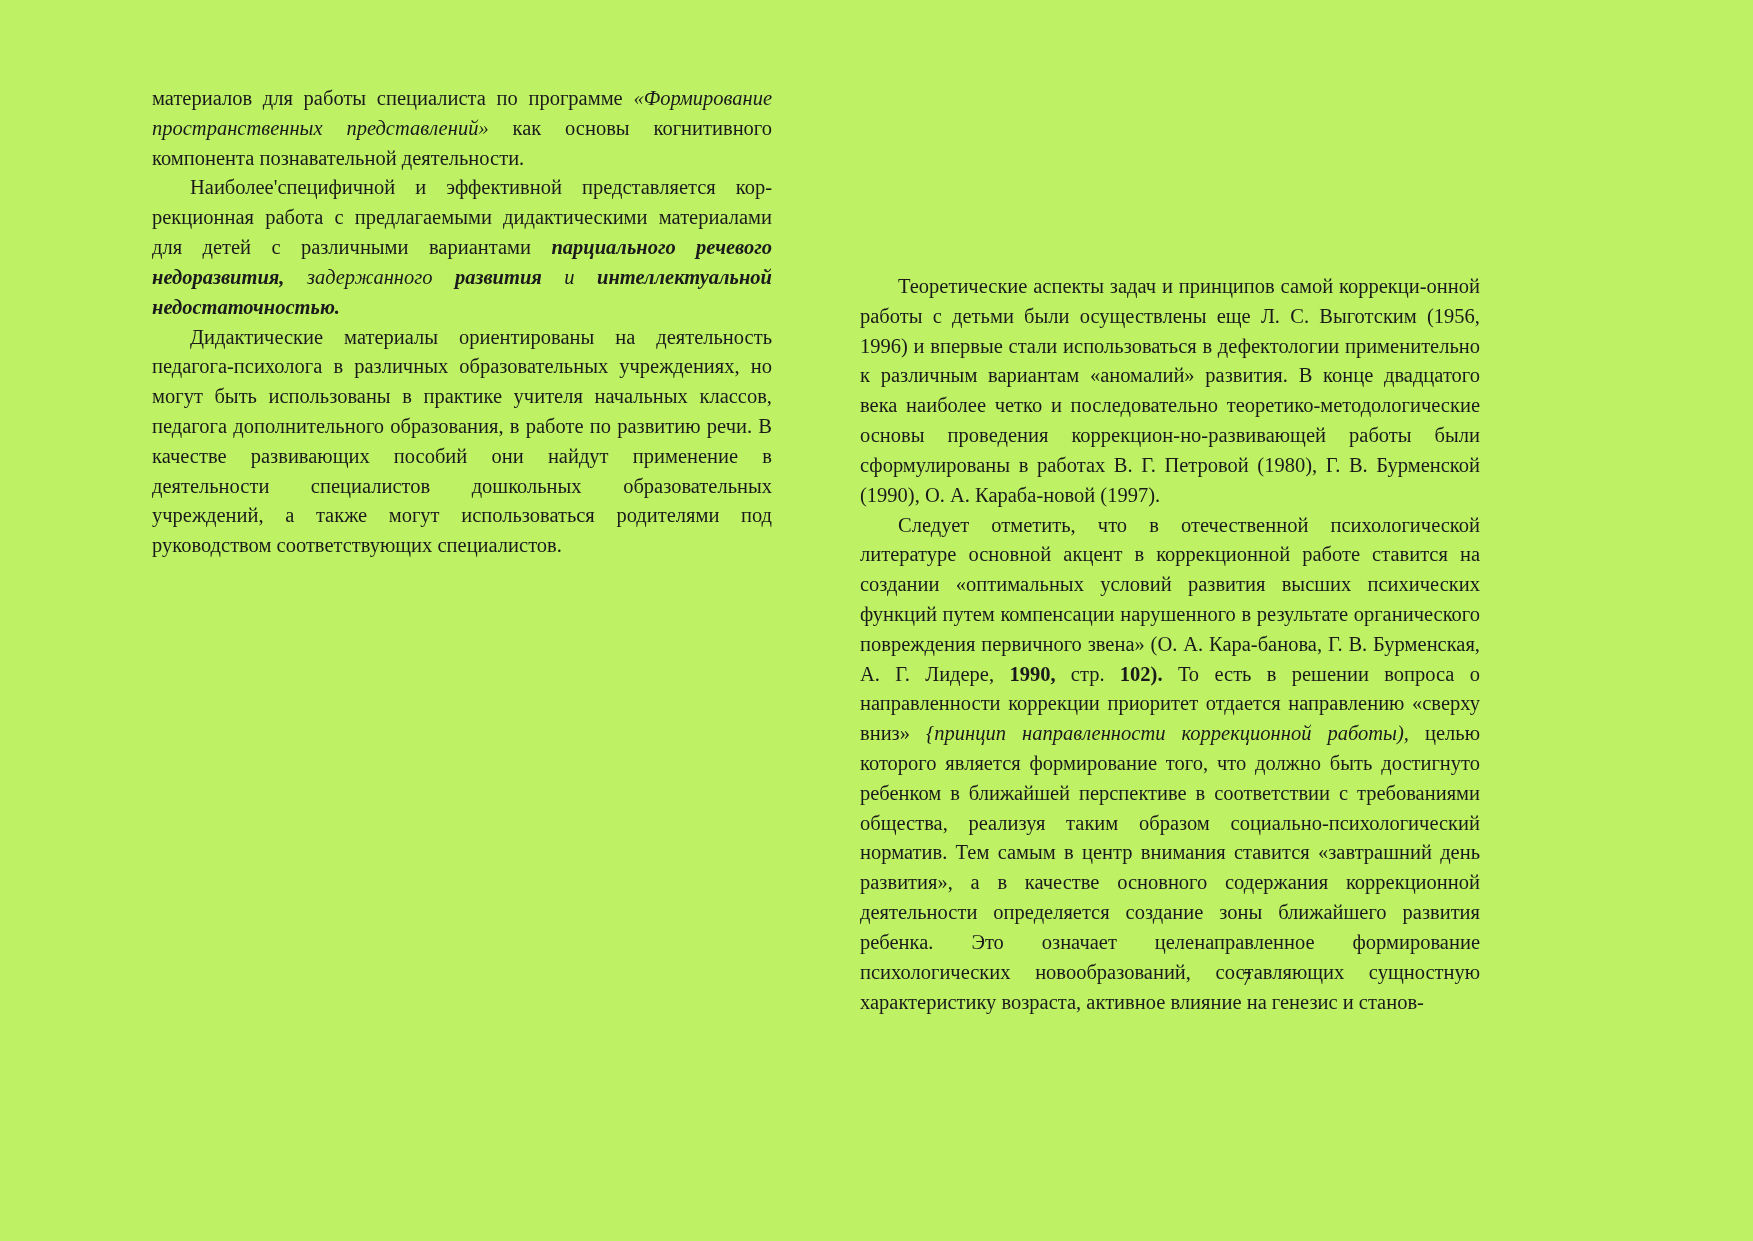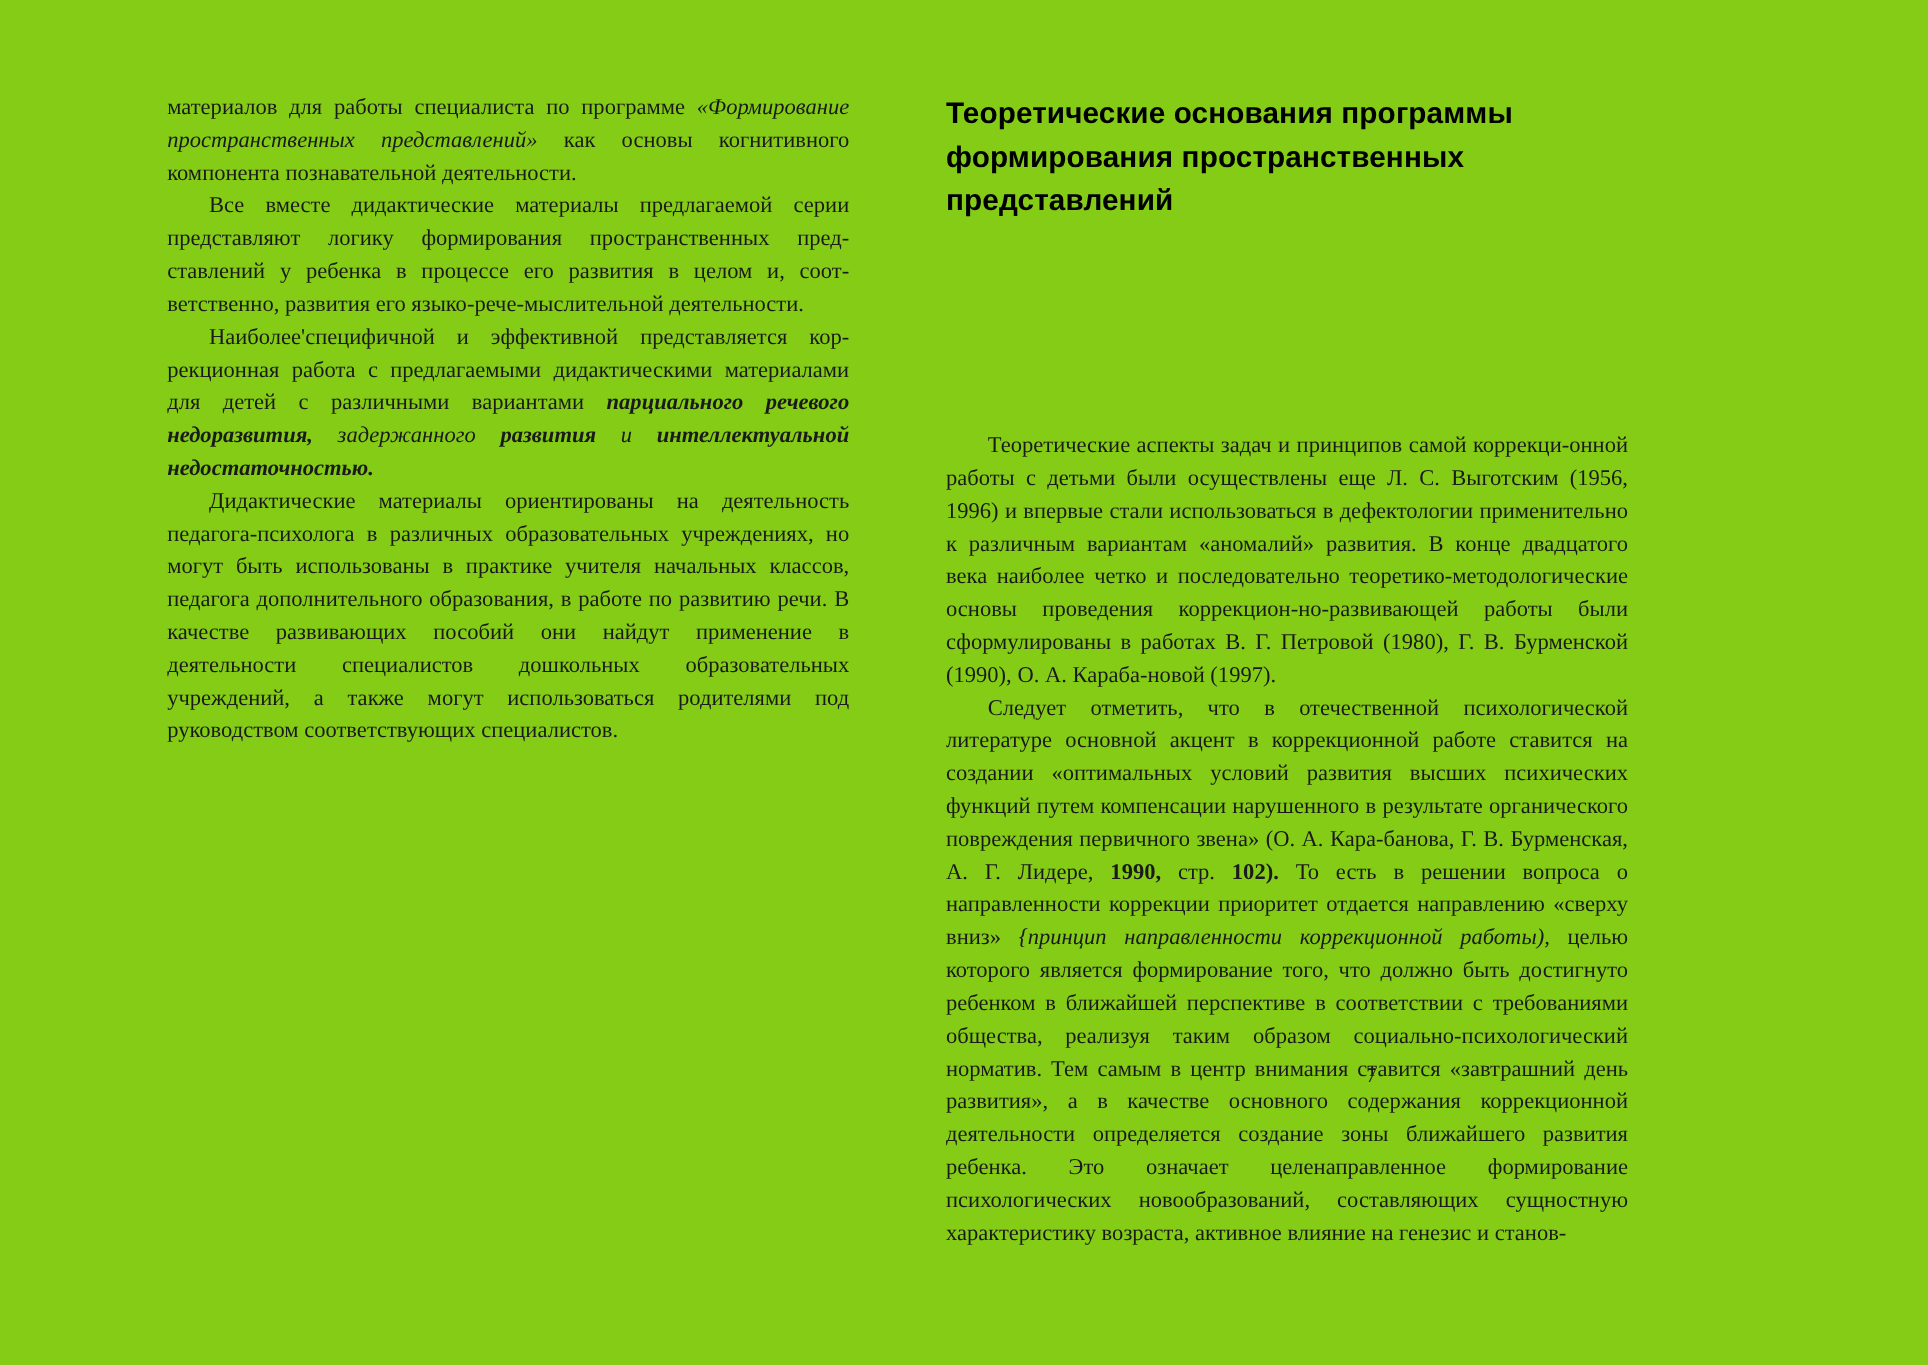--- a/index.html
+++ b/index.html
@@ -11,21 +11,21 @@
     width: 1753px;
     height: 1241px;
     font-family: "Liberation Serif", serif;
     color: #1a1a1a;
     position: relative;
     overflow: hidden;
   }
   .page {
     position: absolute;
     inset: 0;
-    background: #84cc16;
+    background: #bef264;
   }
   .columns {
     position: absolute;
     top: 84px;
     left: 0;
     right: 0;
     display: flex;
     gap: 60px;
     padding: 0 150px 0 152px;
     box-sizing: border-box;
@@ -83,27 +83,25 @@
 </style>
 </head>
 <body>
 
 <div class="page">
 
   <div class="columns">
 
     <div class="col col-left">
       <p class="noindent" id="p1"><span>материалов для работы специалиста по программе </span><span class="it">«Формирование пространственных представлений»</span><span> как основы когнитивного компонента познавательной деятельности.</span></p>
-      <p id="p2"><span>Все вместе дидактические материалы предлагаемой серии представляют логику формирования пространственных пред-ставлений у ребенка в процессе его развития в целом и, соот-ветственно, развития его языко-рече-мыслительной деятельности.</span></p>
       <p id="p3"><span>Наиболее'специфичной и эффективной представляется кор-рекционная работа с предлагаемыми дидактическими материалами для детей с различными вариантами </span><span class="bi">парциального</span><span class="bi"> речевого недоразвития,</span><span class="it"> задержанного </span><span class="bi">развития</span><span class="it"> и </span><span class="bi">интеллектуальной недостаточностью.</span></p>
       <p id="p4"><span>Дидактические материалы ориентированы на деятельность педагога-психолога в различных образовательных учреждениях, но могут быть использованы в практике учителя начальных классов, педагога дополнительного образования, в работе по развитию речи. В качестве развивающих пособий они найдут применение в деятельности специалистов дошкольных образовательных учреждений, а также могут использоваться родителями под руководством соответствующих специалистов.</span></p>
     </div>
 
     <div class="col col-right">
-      <h1 class="chapter-title">Теоретические основания программы формирования пространственных представлений</h1>
       <div class="right-body">
         <p id="rp1"><span>Теоретические аспекты задач и принципов самой коррекци-онной работы с детьми были осуществлены еще Л. С. Выготским (1956, 1996) и впервые стали использоваться в дефектологии применительно к различным вариантам «аномалий» развития. В конце двадцатого века наиболее четко и последовательно теоретико-методологические основы проведения коррекцион-но-развивающей работы были сформулированы в работах В. Г. Петровой (1980), Г. В. Бурменской (1990), О. А. Караба-новой (1997).</span></p>
         <p id="rp2"><span>Следует отметить, что в отечественной психологической литературе основной акцент в коррекционной работе ставится на создании «оптимальных условий развития высших психических функций путем компенсации нарушенного в результате органического повреждения первичного звена» (О. А. Кара-банова, Г. В. Бурменская, А. Г. Лидере, </span><span class="bd">1990,</span><span> стр. </span><span class="bd">102).</span><span> То есть в решении вопроса о направленности коррекции приоритет отдается направлению «сверху вниз» </span><span class="it">{принцип направленности коррекционной работы),</span><span> целью которого является формирование того, что должно быть достигнуто ребенком в ближайшей перспективе в соответствии с требованиями общества, реализуя таким образом социально-психологический норматив. Тем самым в центр внимания ставится «завтрашний день развития», а в качестве основного содержания коррекционной деятельности определяется создание зоны ближайшего развития ребенка. Это означает целенаправленное формирование психологических новообразований, составляющих сущностную характеристику возраста, активное влияние на генезис и станов-</span></p>
       </div>
     </div>
 
   </div>
 
   <div class="page-number">7</div>
 

